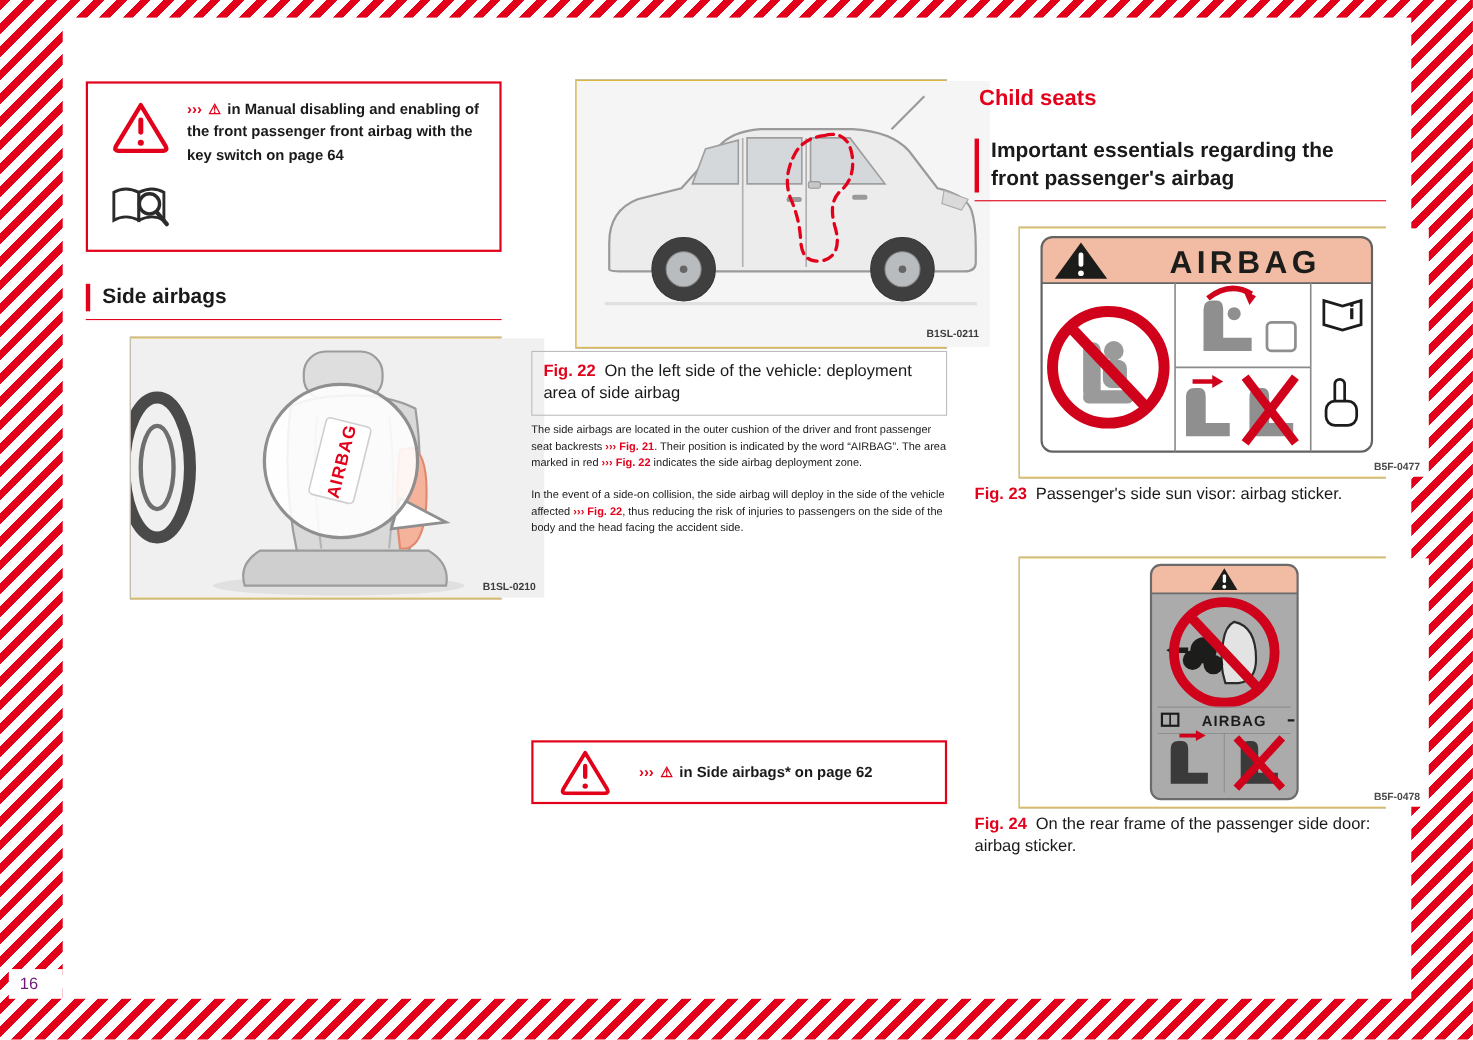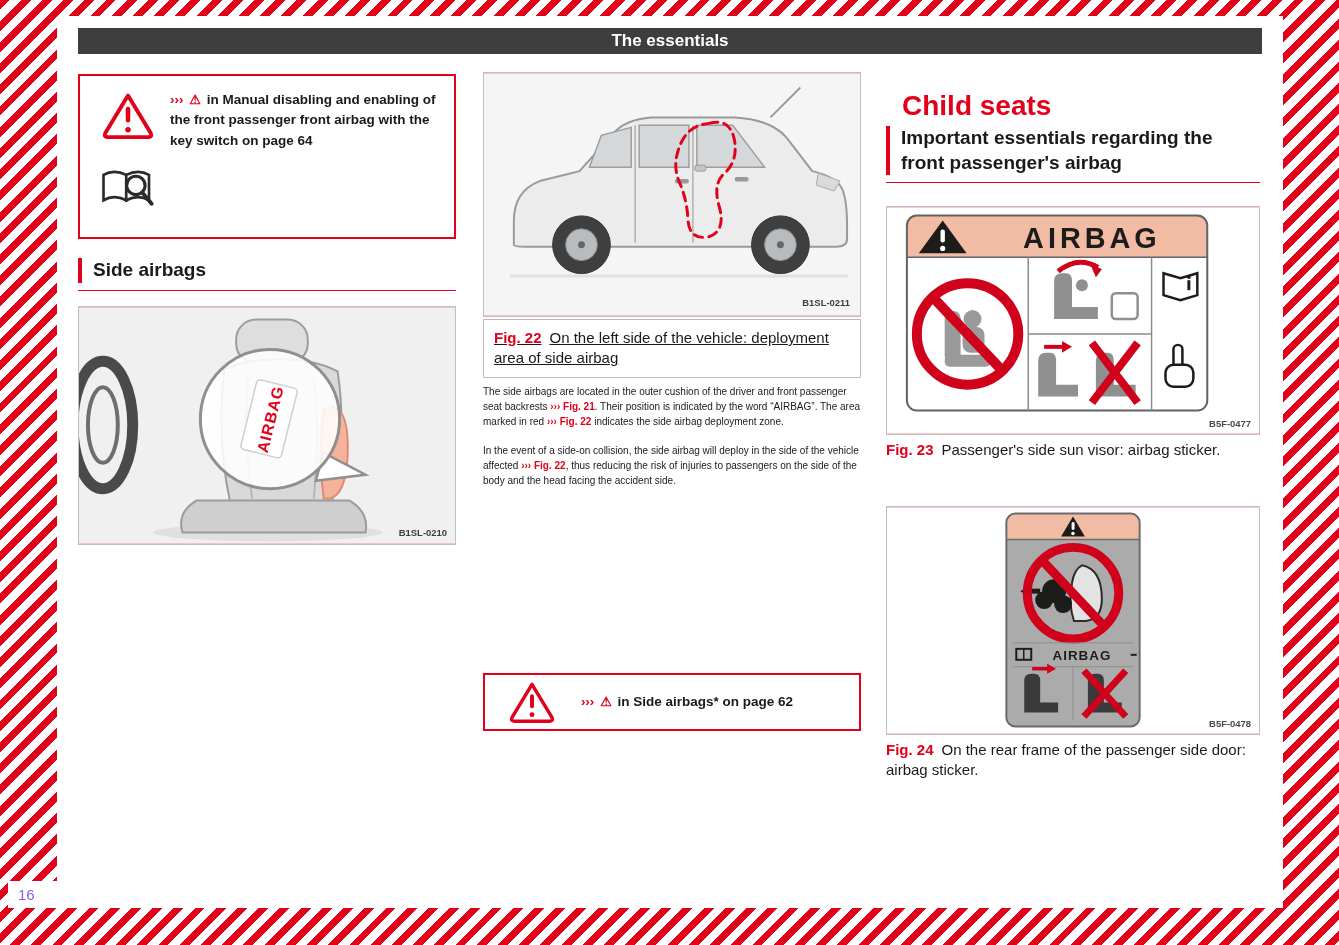--- a/index.html
+++ b/index.html
@@ -25,68 +25,65 @@
     font-weight: bold; font-size: 17px;
   }
   .col { position: absolute; }
   #col1 { left: 21px;  top: 58px; width: 378px; height: 800px; }
   #col2 { left: 426px; top: 56px; width: 378px; height: 810px; }
   #col3 { left: 829px; top: 58px; width: 374px; height: 810px; }
 
   
   .warning-box {
     border: 2px solid #e2001a;
-    padding: 14px 12px 14px 6px;
+    padding: 14px 12px 4px 6px;
     background: #fff;
   }
   .wb-row { display: flex; align-items: flex-start; margin-bottom: 14px; }
   .wb-icon { flex: 0 0 84px; display: flex; justify-content: center; padding-top: 2px; }
   .wb-text { margin: 0; font-size: 13.5px; font-weight: bold; line-height: 1.5; flex: 1; padding-right: 6px; }
   .warning-box.small { display: flex; align-items: center; padding: 8px 12px; height: 58px; }
   .warning-box.small .wb-icon { flex: 0 0 70px; padding-top: 0; }
   .warning-box.small .wb-text { text-align: center; padding-right: 40px; }
 
   .ref { color: #e2001a; font-weight: bold; }
   .wtri { color: #e2001a; font-weight: bold; font-size: 13px; padding: 0 2px; }
 
   
   .section-head-wrap { border-bottom: 1px solid #e2001a; padding-bottom: 7px; }
   .section-head {
     border-left: 4px solid #e2001a; padding-left: 11px;
     font-size: 19px; font-weight: bold; line-height: 1.3; color: #1a1a1a;
   }
-  .chapter-head { color: #e2001a; font-size: 28px; font-weight: bold; margin: 16px; }
+  .chapter-head { color: #e2001a; font-size: 20px; font-weight: bold; margin: 4px; }
 
   
-  .figimg { border: 1px solid #c0c0c0; background: #fca5a5; line-height: 0; }
+  .figimg { border: 1px solid #c0c0c0; background: #eab308; line-height: 0; margin-left: 40px; }
   .caption { margin-top: 5px; font-size: 15px; line-height: 1.35; }
-  .caption-boxed { border: 1px solid #bdbdbd; padding: 8px 10px; margin-top: 2px; text-decoration: underline; }
+  .caption-boxed { border: 1px solid #bdbdbd; padding: 8px 10px; margin-top: 2px; }
   .fig-label { color: #e2001a; font-weight: bold; margin-right: 8px; }
 
   .body-text { margin: 0 0 14px 0; font-size: 10px; line-height: 1.5; }
 
   .abs { position: absolute; left: 0; right: 0; }
 
   .pagenum {
     position: absolute; left: 8px; top: 881px;
     width: 49px; height: 27px; background: #fff;
     display: flex; align-items: center; padding-left: 10px;
-    font-size: 15px; color: #8b5cf6;
+    font-size: 15px; color: #701a75;
   }
   svg text { font-family: "Liberation Sans", sans-serif; }
 </style>
 </head>
 <body>
 
 <div class="page">
   <div class="content">
 
-    <div class="header-bar">
-      <span>The essentials</span>
-    </div>
 
     <div class="col" id="col1">
 
       <div class="warning-box abs" style="top:0;">
         <div class="wb-row">
           <span class="wb-icon">
             <svg width="52" height="47" viewBox="0 0 60 54">
               <path d="M30 4 L56 47 Q58.5 52 53 52 L7 52 Q1.5 52 4 47 Z" fill="#fff" stroke="#e2001a" stroke-width="4.5" stroke-linejoin="round"></path>
               <rect x="27.4" y="17" width="5.2" height="18" rx="2.6" fill="#e2001a"></rect>
               <circle cx="30" cy="43.5" r="3.2" fill="#e2001a"></circle>

